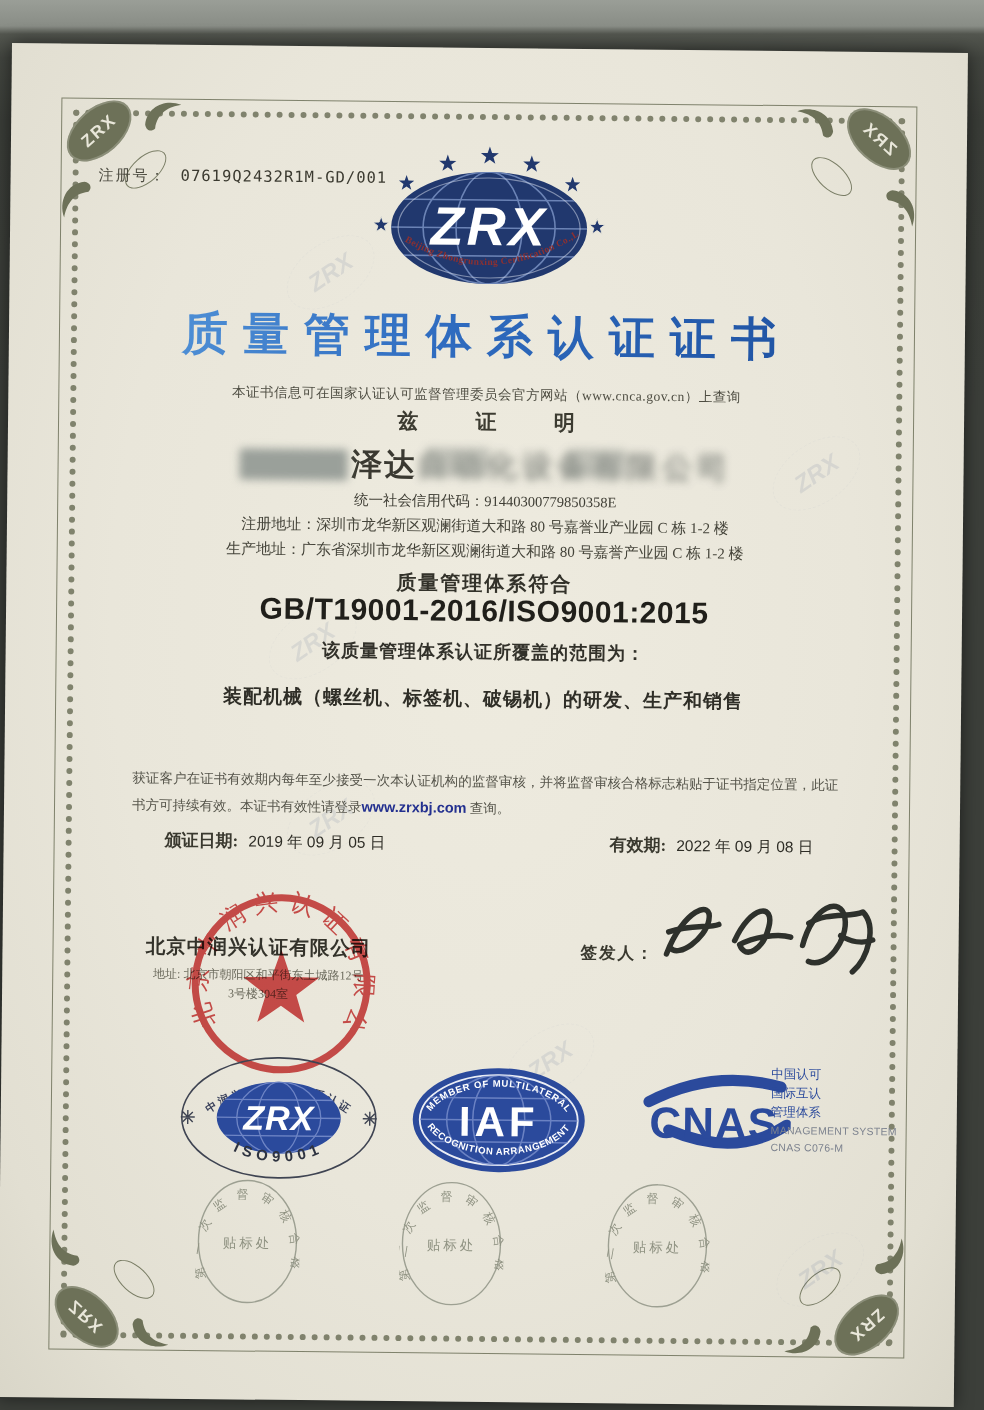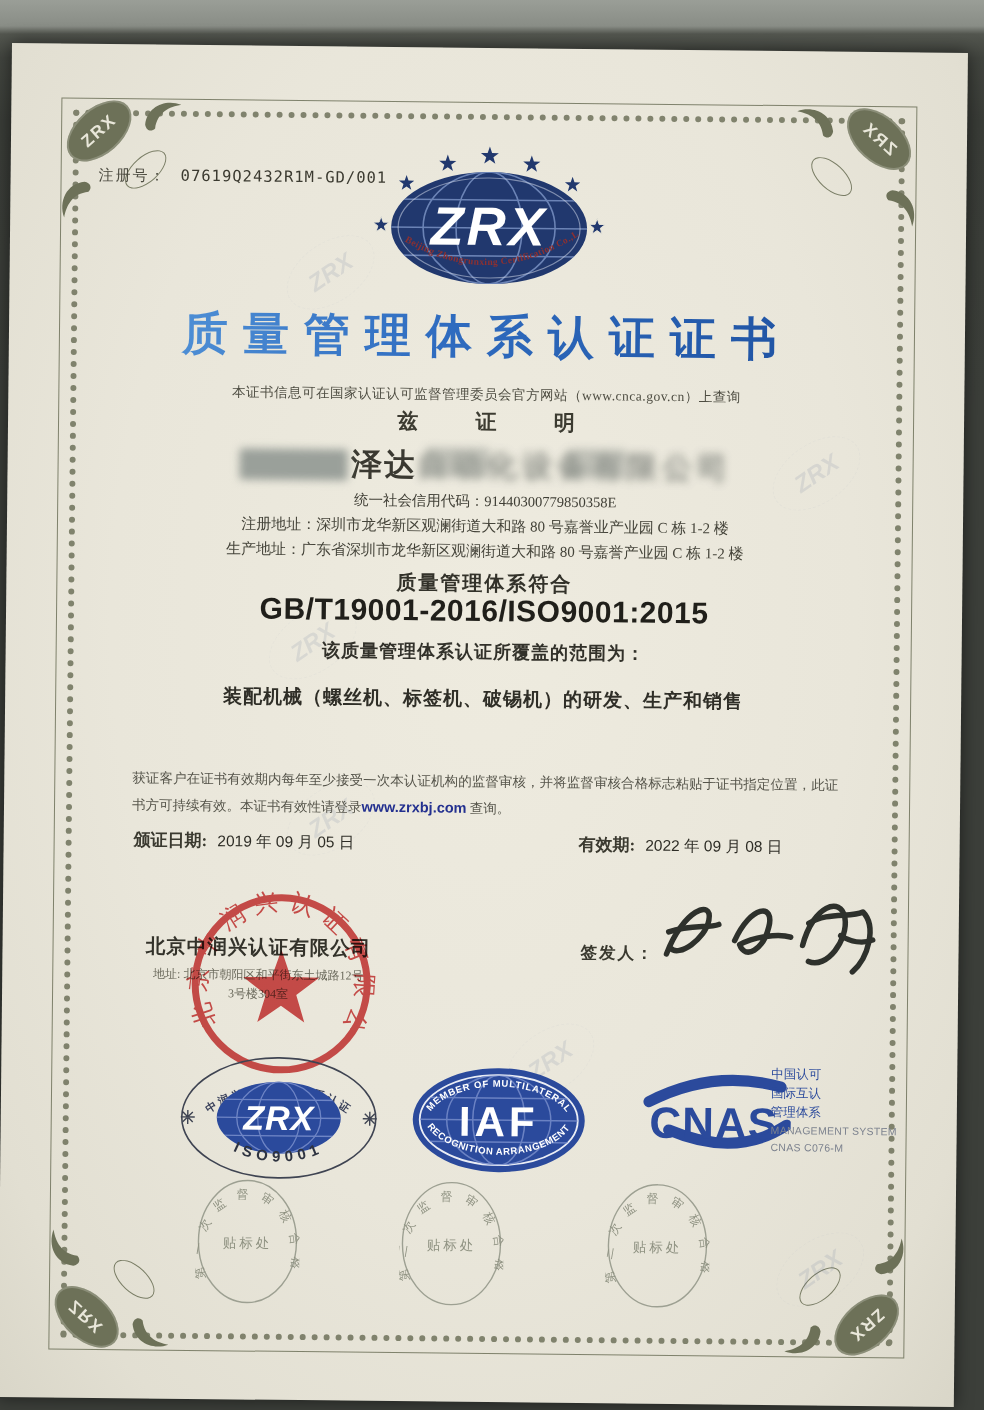--- a/index.html
+++ b/index.html
@@ -56,21 +56,21 @@
   .conform{position:absolute;left:0;top:522px;width:100%;text-align:center;font-size:20px;font-weight:bold;color:#33322a;letter-spacing:2px;}
   .standard{position:absolute;left:0;top:546px;width:100%;text-align:center;font-family:"Liberation Sans",sans-serif;font-size:30px;font-weight:bold;color:#201f1a;letter-spacing:.5px;}
   .scope-intro{position:absolute;left:0;top:592px;width:100%;text-align:center;font-size:18px;font-weight:bold;color:#32312a;letter-spacing:1px;}
   .scope{position:absolute;left:0;top:638px;width:100%;text-align:center;font-size:19px;font-weight:bold;color:#2f2e27;letter-spacing:1px;}
   
   .note{position:absolute;left:128px;top:706px;width:706px;font-size:13.5px;line-height:27px;color:#55544a;text-align:justify;}
   .note .url{font-family:"Liberation Sans",sans-serif;font-weight:bold;color:#23308f;font-size:14.5px;}
   
   .date-row{position:absolute;left:0;top:784px;width:100%;}
   .date-item{position:absolute;white-space:nowrap;}
-  .date-item .lbl{font-size:17px;font-weight:bold;color:#3a392f;}
+  .date-item .lbl{font-size:17px;font-weight:bold;color:#3a392f;margin-left:31px;}
   .date-item .val{font-family:"Liberation Sans",sans-serif;font-size:15.5px;color:#2e2d26;margin-left:6px;}
   
   .issuer{position:absolute;left:116px;top:888px;width:280px;text-align:center;}
   .issuer .name{font-size:19.5px;font-weight:bold;color:#33322a;letter-spacing:1px;}
   .issuer .addr1,.issuer .addr2{font-size:12px;color:#6b6a5c;margin-top:6px;}
   .issuer .addr2{margin-top:2px;}
   .stamp{position:absolute;left:179px;top:838px;mix-blend-mode:multiply;opacity:.92;}
   .signer{position:absolute;left:578px;top:893px;font-size:16.5px;font-weight:bold;color:#3a392f;letter-spacing:2px;}
   .signature{position:absolute;left:648px;top:832px;}
   

